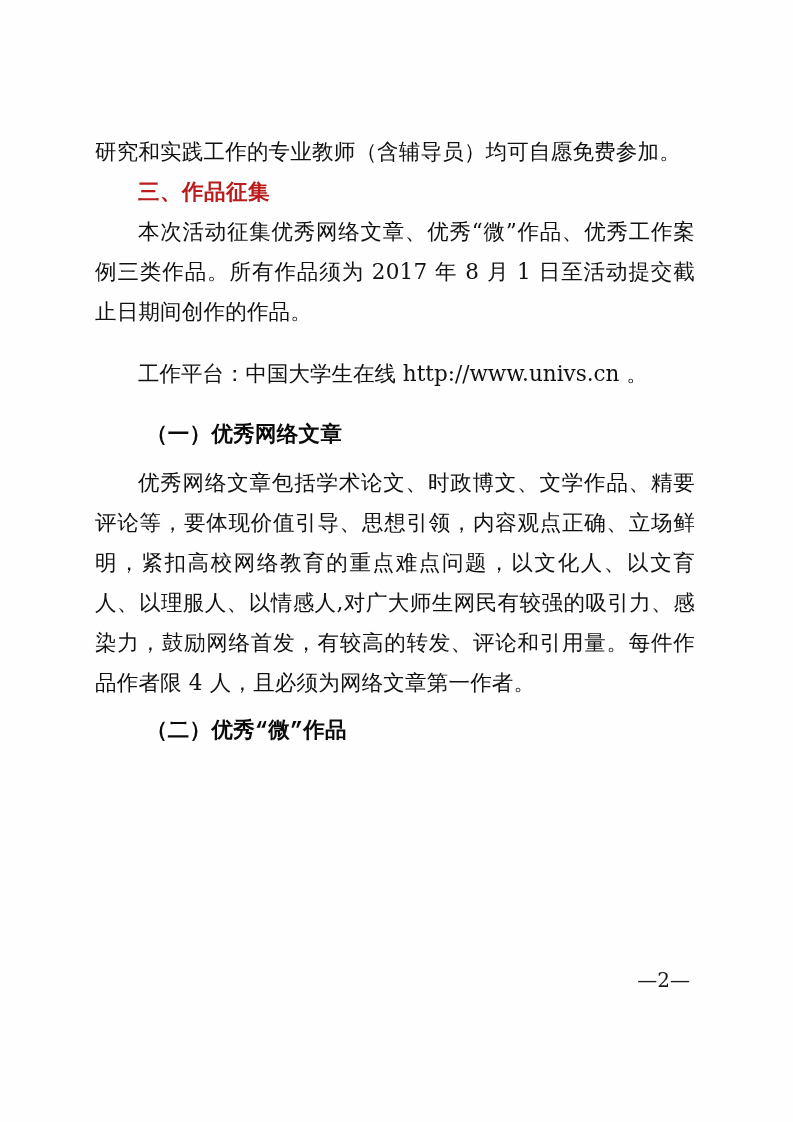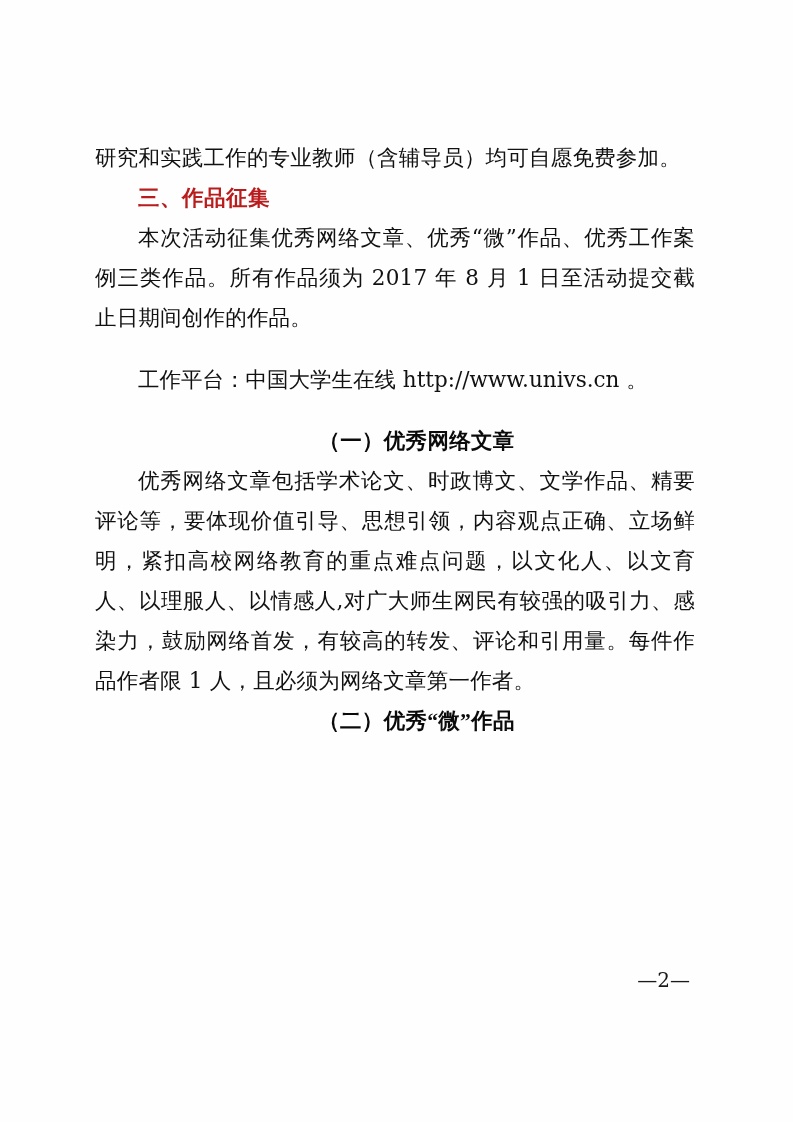--- a/index.html
+++ b/index.html
@@ -19,21 +19,21 @@
     position: absolute;
     left: 0;
     top: 0;
     width: 793px;
     height: 1122px;
     background: #fefefe;
   }
   .content {
     position: absolute;
     left: 95px;
-    top: 138px;
+    top: 132px;
     width: 600px;
   }
   .para {
     font-size: 21.5px;
     line-height: 40px;
     text-align: justify;
     text-justify: inter-ideograph;
     margin: 0 0 0 0;
     letter-spacing: 0.2px;
     color: #111111;
@@ -45,29 +45,28 @@
     font-family: "DejaVu Sans", "Liberation Sans", sans-serif;
     font-weight: bold;
     font-size: 21.5px;
     line-height: 40px;
     text-indent: 43px;
     letter-spacing: 0.5px;
     color: #b91c1c;
     margin: 0;
   }
   .subheading {
-    font-family: Liberation Serif, serif;
+    font-family: Liberation Mono, monospace;
     font-weight: bold;
     font-size: 21.5px;
     line-height: 40px;
     text-indent: 43px;
     letter-spacing: 0.3px;
     color: #0a0a0a;
-    margin: 0;
-    text-align: center;
+    margin: 8px;
   }
   .link-para {
     font-size: 21.5px;
     line-height: 40px;
     text-indent: 43px;
     color: #111111;
   }
   .page-number {
     position: absolute;
     left: 0;
@@ -88,21 +87,21 @@
     <p class="para">研究和实践工作的专业教师（含辅导员）均可自愿免费参加。</p>
 
     <p class="heading">三、作品征集</p>
 
     <p class="para indent">本次活动征集优秀网络文章、优秀“微”作品、优秀工作案例三类作品。所有作品须为 2017 年 8 月 1 日至活动提交截止日期间创作的作品。</p>
 
     <p class="link-para">工作平台：中国大学生在线 http://www.univs.cn 。</p>
 
     <p class="subheading">（一）优秀网络文章</p>
 
-    <p class="para indent">优秀网络文章包括学术论文、时政博文、文学作品、精要评论等，要体现价值引导、思想引领，内容观点正确、立场鲜明，紧扣高校网络教育的重点难点问题，以文化人、以文育人、以理服人、以情感人,对广大师生网民有较强的吸引力、感染力，鼓励网络首发，有较高的转发、评论和引用量。每件作品作者限 1 人，且必须为网络文章第一作者。</p>
+    <p class="para indent">优秀网络文章包括学术论文、时政博文、文学作品、精要评论等，要体现价值引导、思想引领，内容观点正确、立场鲜明，紧扣高校网络教育的重点难点问题，以文化人、以文育人、以理服人、以情感人,对广大师生网民有较强的吸引力、感染力，鼓励网络首发，有较高的转发、评论和引用量。每件作品作者限 4 人，且必须为网络文章第一作者。</p>
 
     <p class="subheading">（二）优秀“微”作品</p>
 
 
   </div>
 
   <div class="page-number">—2—</div>
 </div>
 
 </body></html>

